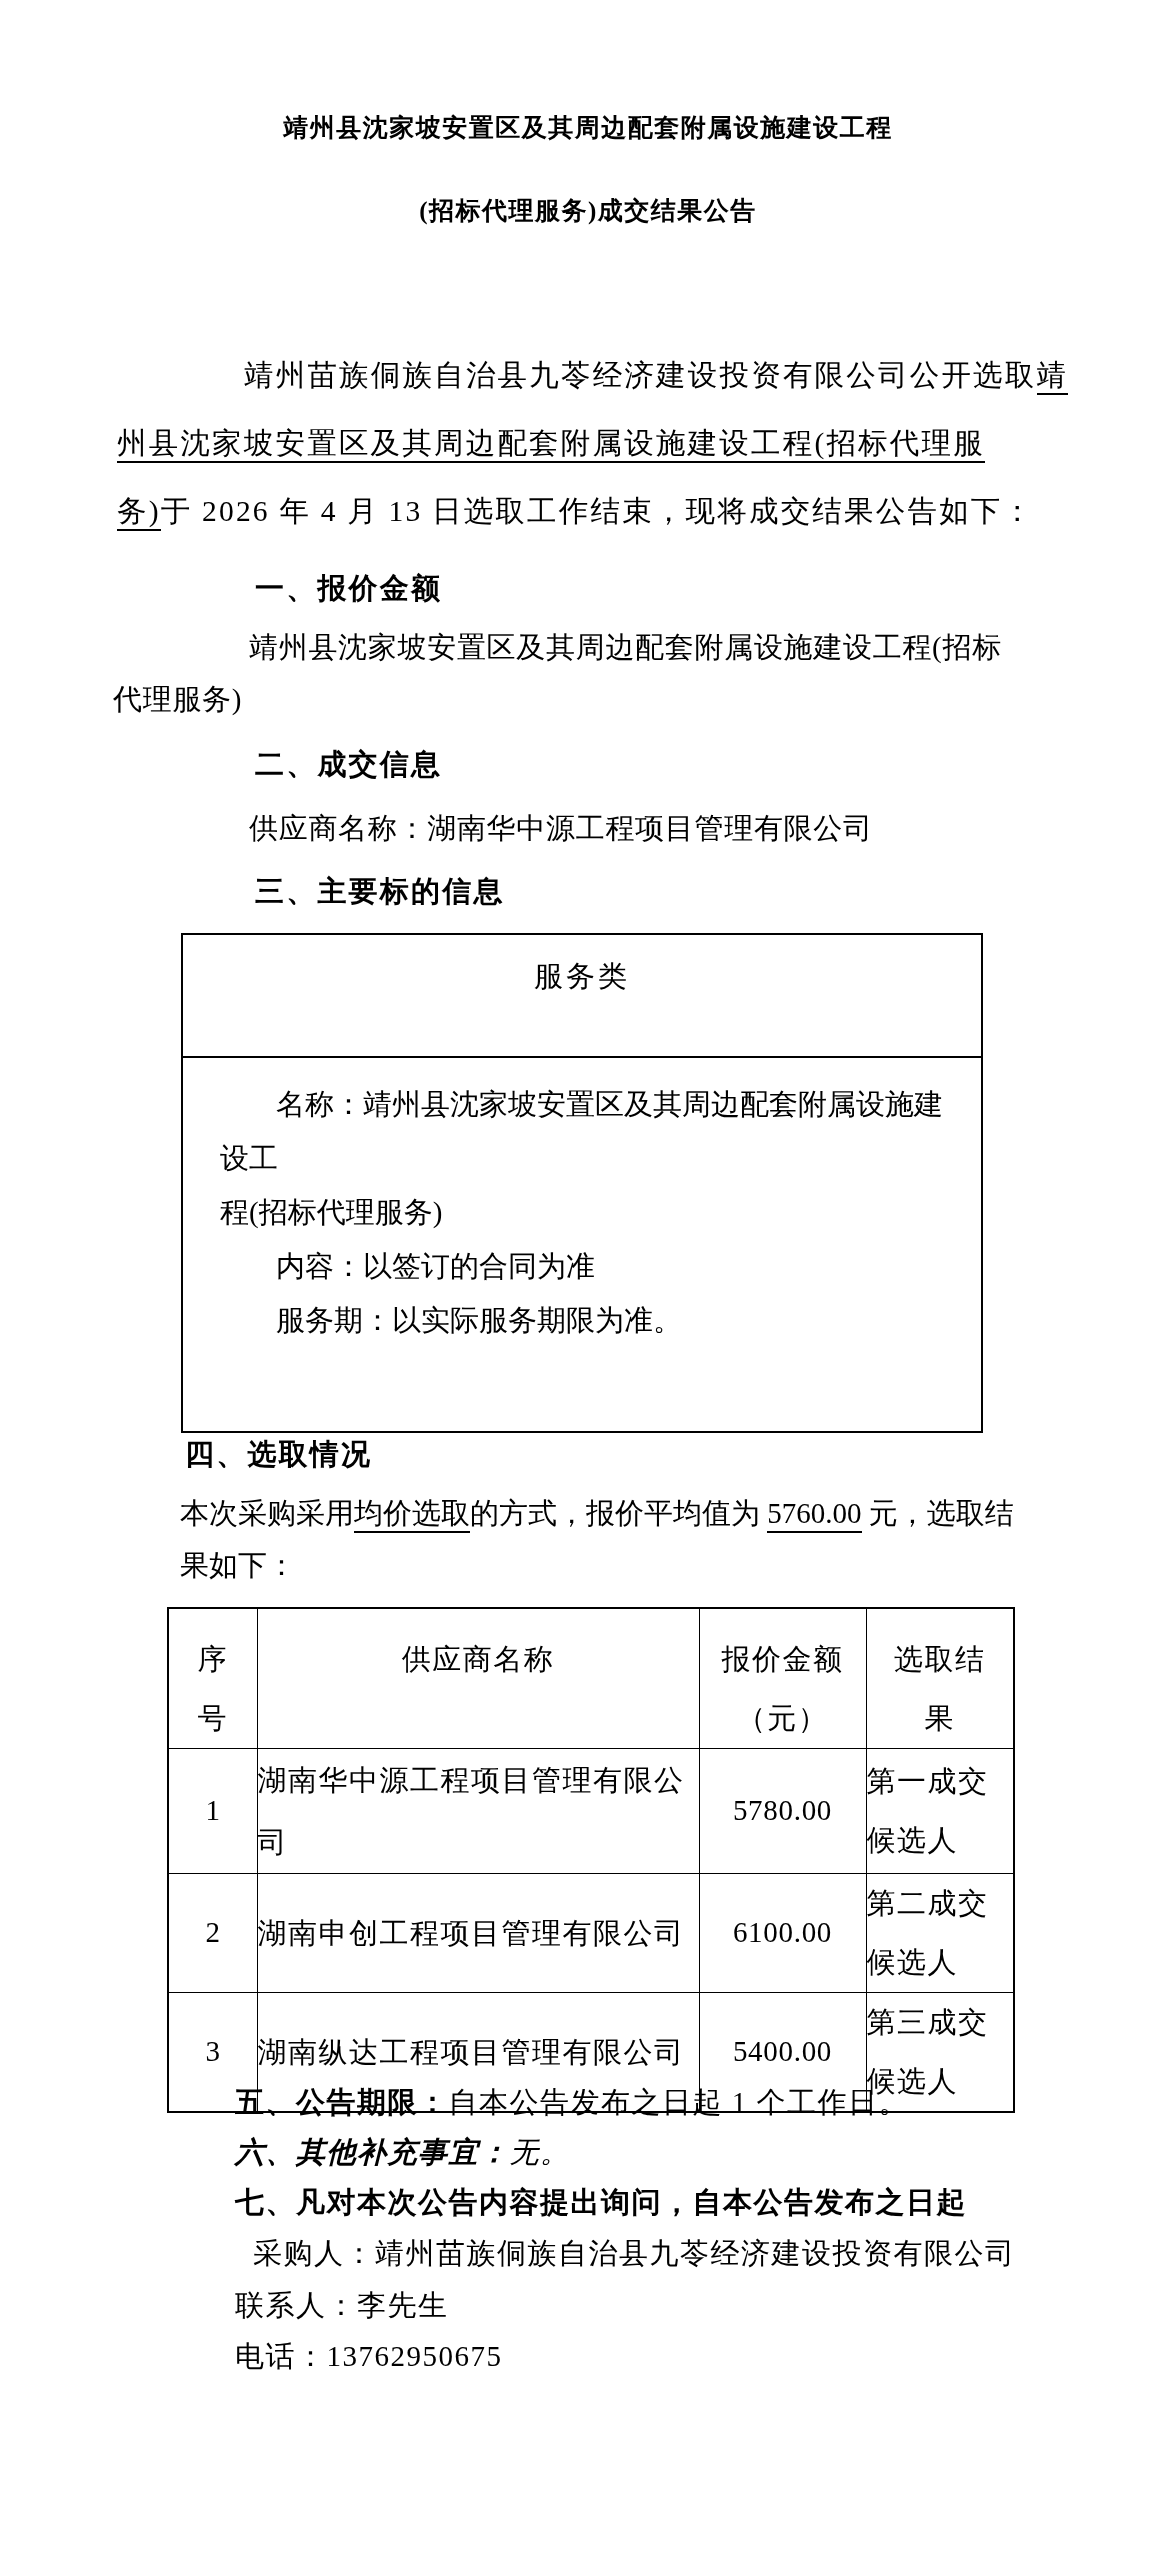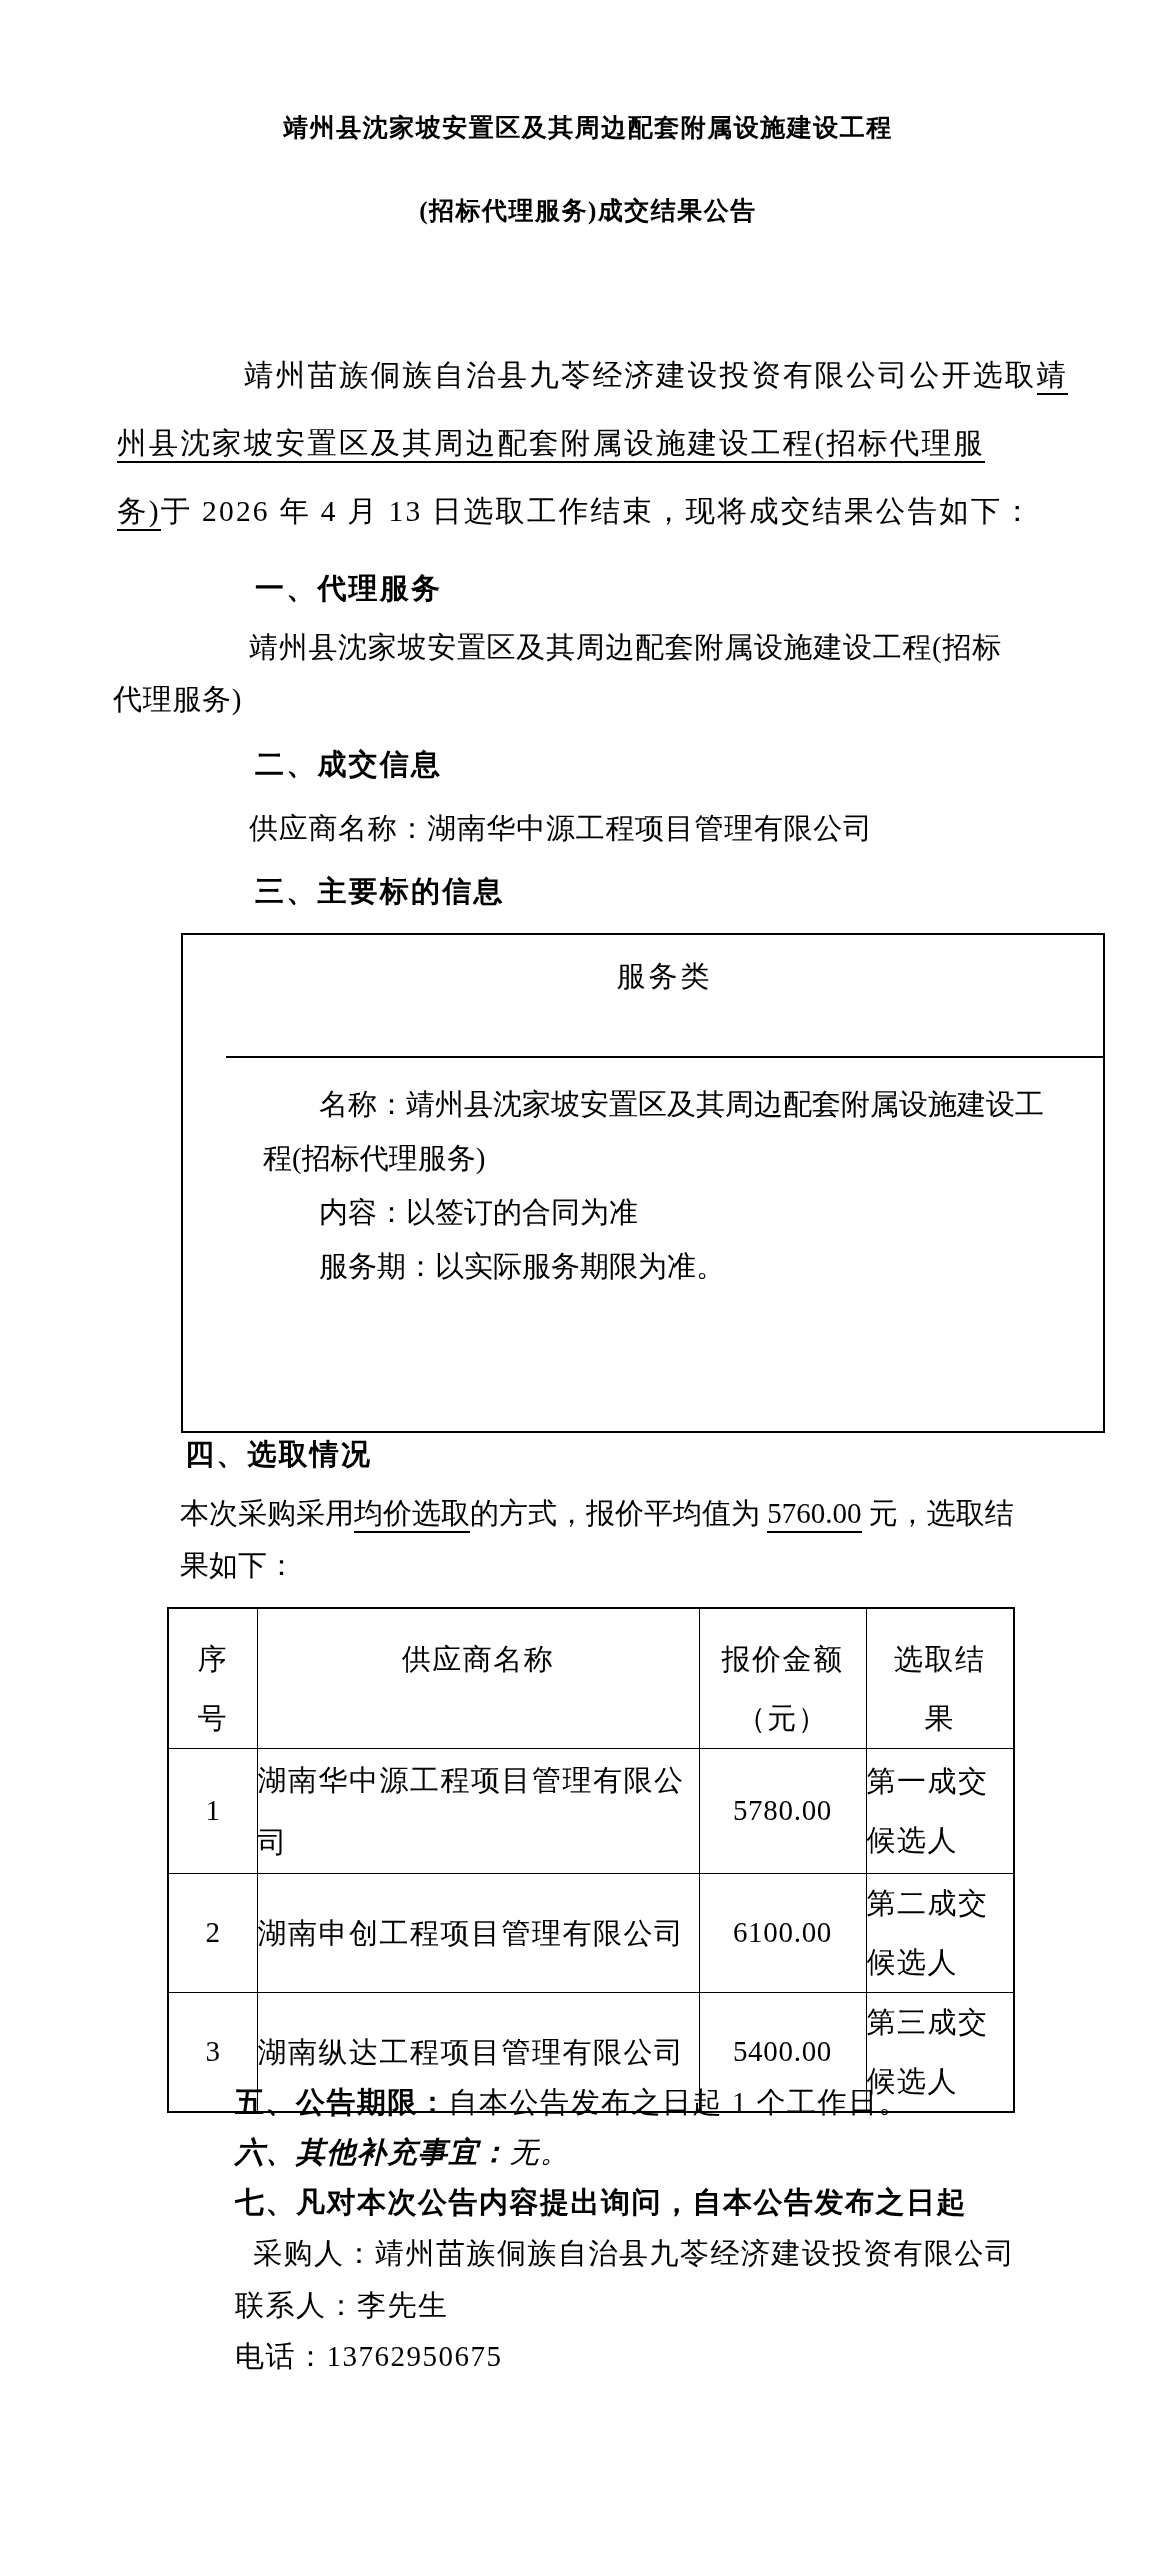--- a/index.html
+++ b/index.html
@@ -40,23 +40,22 @@
   .u { border-bottom:2.2px solid #000; padding-bottom:2.2px; }
   .p1 {
     top:621px; left:113px; width:923px;
     font-size:29px; line-height:52px;
     text-indent:136px;
     white-space:pre-line;
   }
   .p2 { top:809px; left:249px; white-space:nowrap; }
   .sbox {
     top:933px; left:181px;
-    width:924px; height:500px;
+    width:802px; height:500px;
     border:2.2px solid #000;
-    padding-left:43px;
   }
   .sbox-header {
     height:123px;
     border-bottom:2.2px solid #000;
     text-align:center;
     padding-top:22px;
     font-size:29px;
     letter-spacing:3px;
   }
   .sbox-body {
@@ -121,21 +120,21 @@
 
 <div class="page">
 
   <div class="abs title-line" style="top:111px;">靖州县沈家坡安置区及其周边配套附属设施建设工程</div>
   <div class="abs title-line" style="top:194px;">(招标代理服务)成交结果公告</div>
 
   <div class="abs intro"><span>靖州苗族侗族自治县九苓经济建设投资有限公司公开选取</span><span class="u">靖
 州县沈家坡安置区及其周边配套附属设施建设工程(招标代理服
 务)</span><span>于 2026 年 4 月 13 日选取工作结束，现将成交结果公告如下：</span></div>
 
-  <div class="abs heading" style="top:569px; left:255px;">一、代理服务</div>
+  <div class="abs heading" style="top:569px; left:255px;">一、报价金额</div>
   <div class="abs p1 bodytext">靖州县沈家坡安置区及其周边配套附属设施建设工程(招标
 代理服务)</div>
 
   <div class="abs heading" style="top:745px; left:255px;">二、成交信息</div>
   <div class="abs p2 bodytext">供应商名称：湖南华中源工程项目管理有限公司</div>
 
   <div class="abs heading" style="top:872px; left:255px;">三、主要标的信息</div>
 
   <div class="abs sbox">
     <div class="sbox-header">服务类</div>

